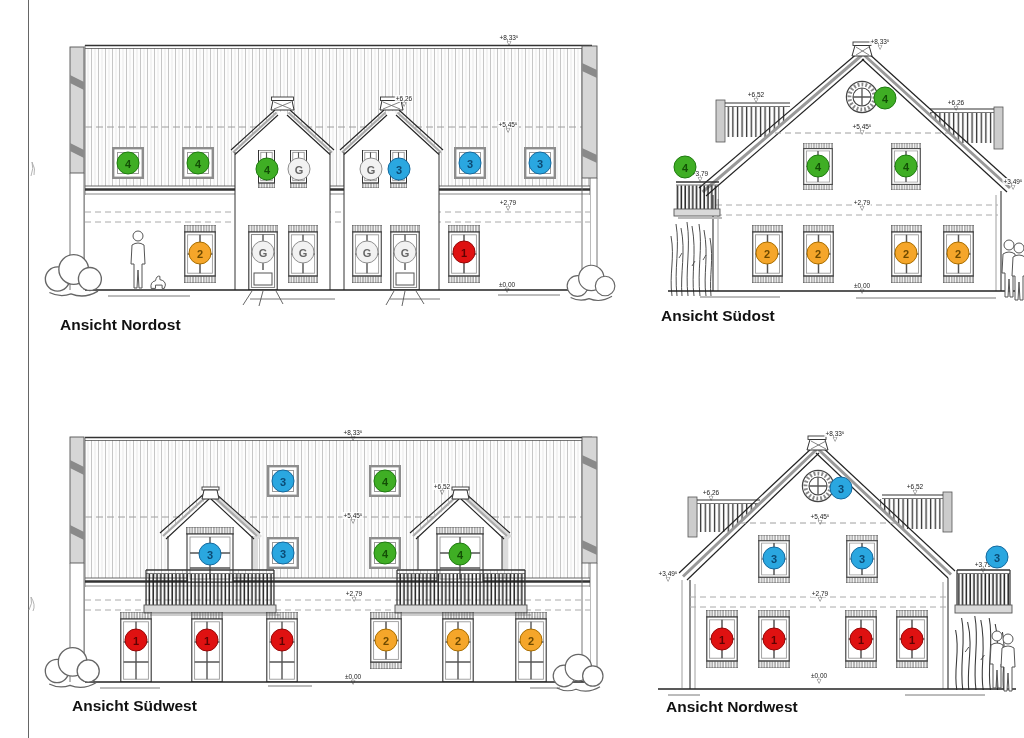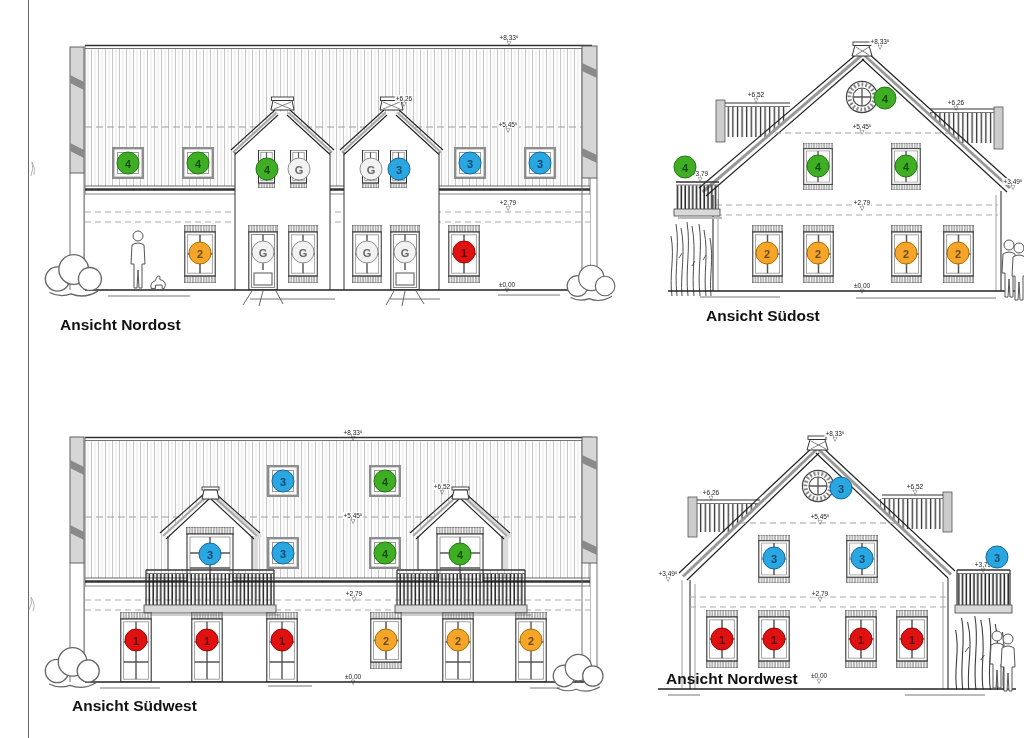--- a/index.html
+++ b/index.html
@@ -383,23 +383,23 @@
     <use href="#winStd" x="845" y="610" width="32" height="58"></use>
     <use href="#winStd" x="896" y="610" width="32" height="58"></use>
     <path d="M658,689H1016" stroke="#222" stroke-width="1.3"></path>
     <path d="M668,695H700 M905,695H985" stroke="#555" stroke-width="0.8"></path>
     <use href="#person" transform="translate(986,630)"></use>
     <use href="#person" transform="translate(997,633)"></use>
   </g>
 </svg>
 
 <div class="view-title" style="left:60px;top:316px">Ansicht Nordost</div>
-<div class="view-title" style="left:706px;top:307px">Ansicht Südost</div>
+<div class="view-title" style="left:661px;top:307px">Ansicht Südost</div>
 <div class="view-title" style="left:72px;top:697px">Ansicht Südwest</div>
-<div class="view-title" style="left:666px;top:670px">Ansicht Nordwest</div>
+<div class="view-title" style="left:666px;top:698px">Ansicht Nordwest</div>
 
 <div class="overlay">
       <div class="dim" style="left: 509px; top: 34px;">
         <span class="dim-t">+8,33⁵</span>
         <span class="dim-g">▽</span>
       </div>
       <div class="dim" style="left: 404px; top: 95px;">
         <span class="dim-t">+6,26</span>
         <span class="dim-g">▽</span>
       </div>

